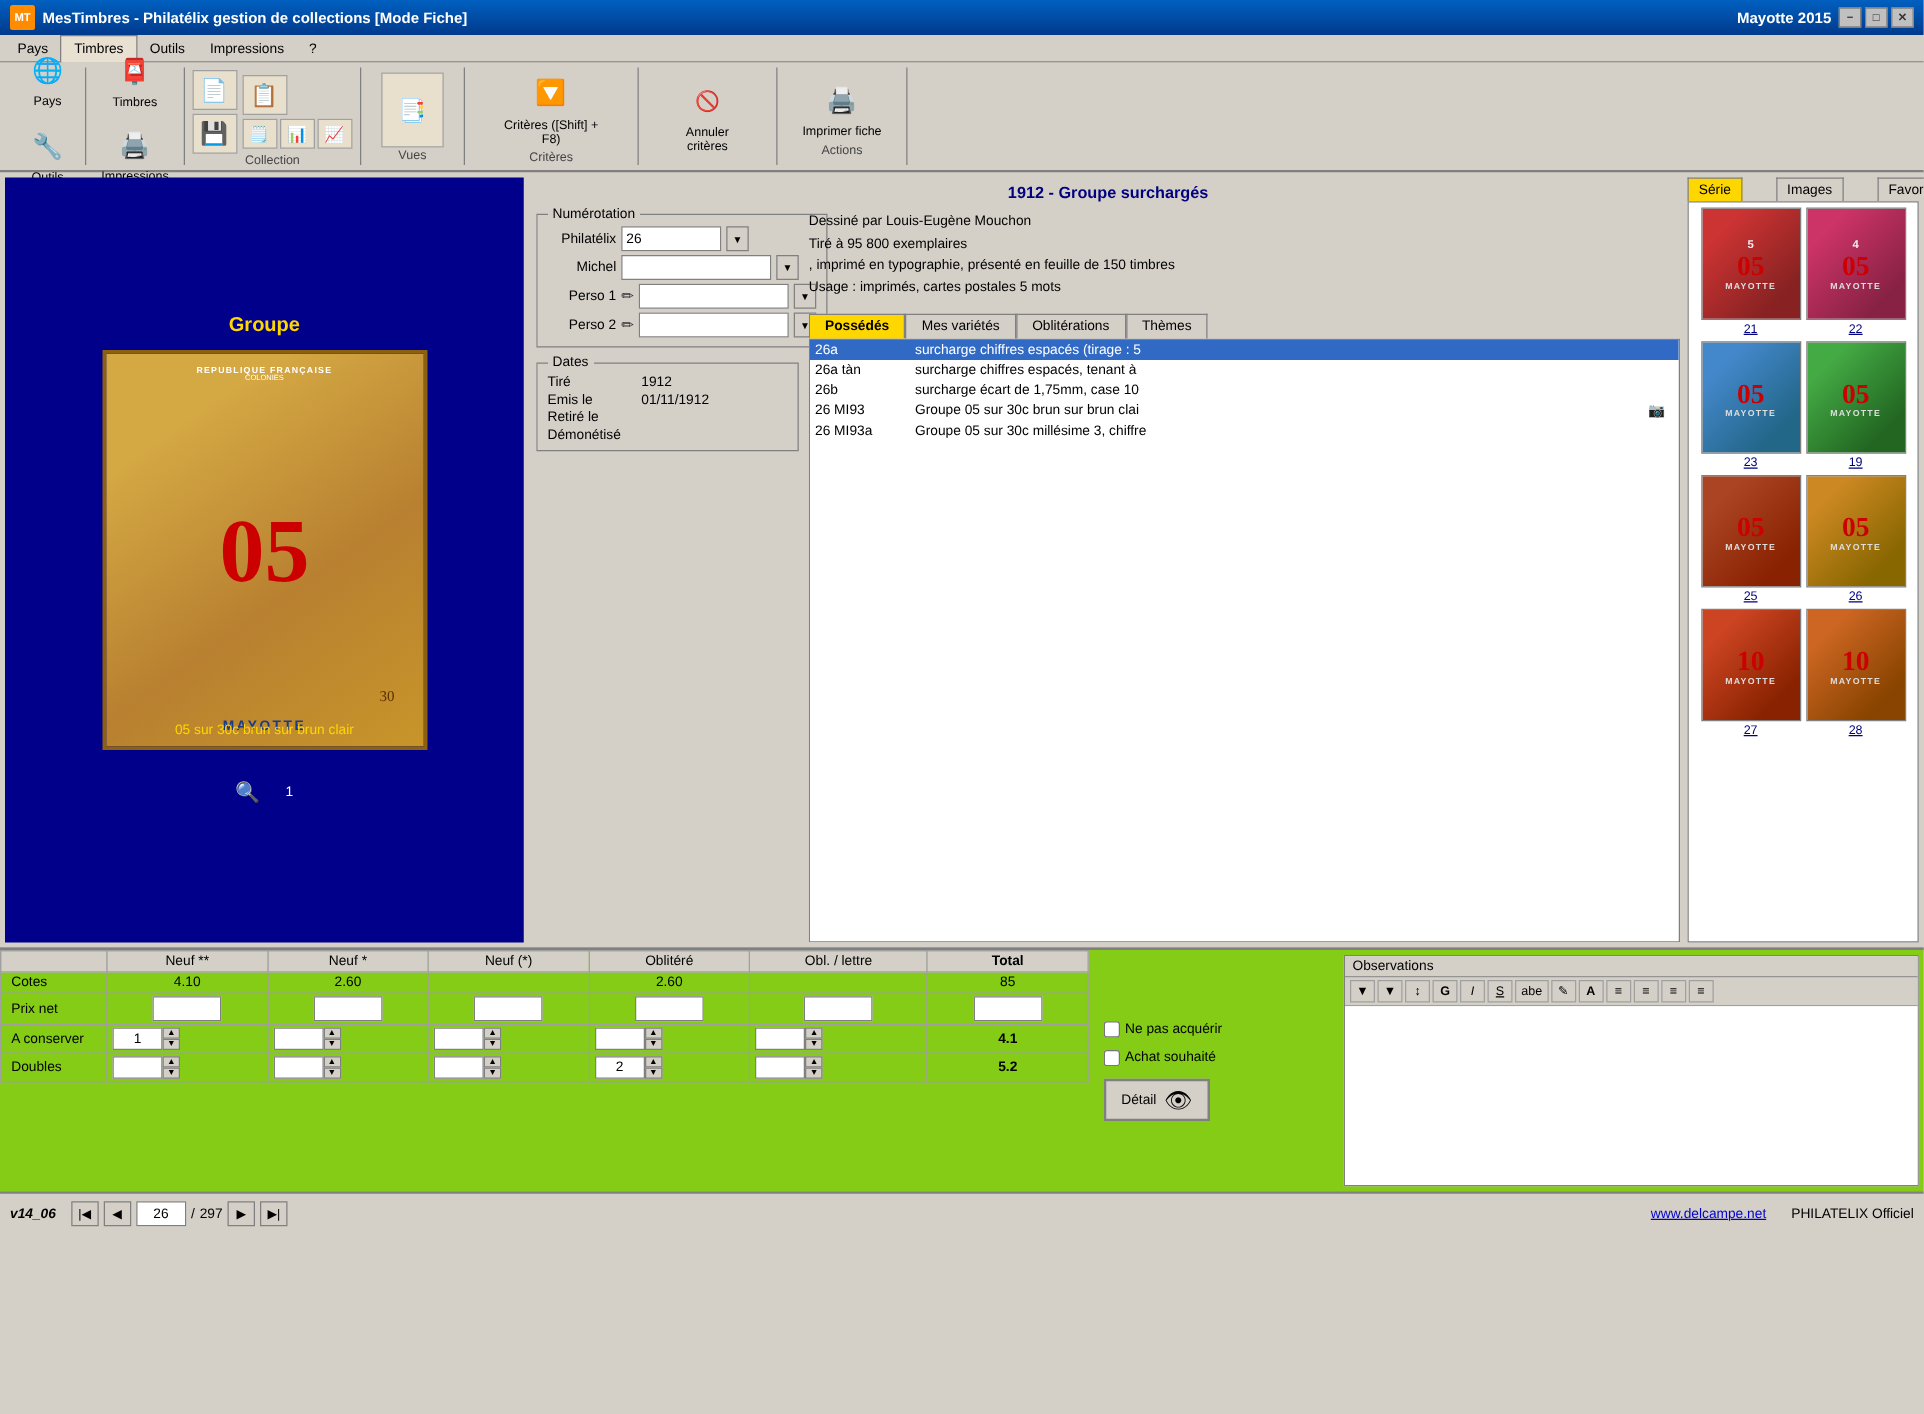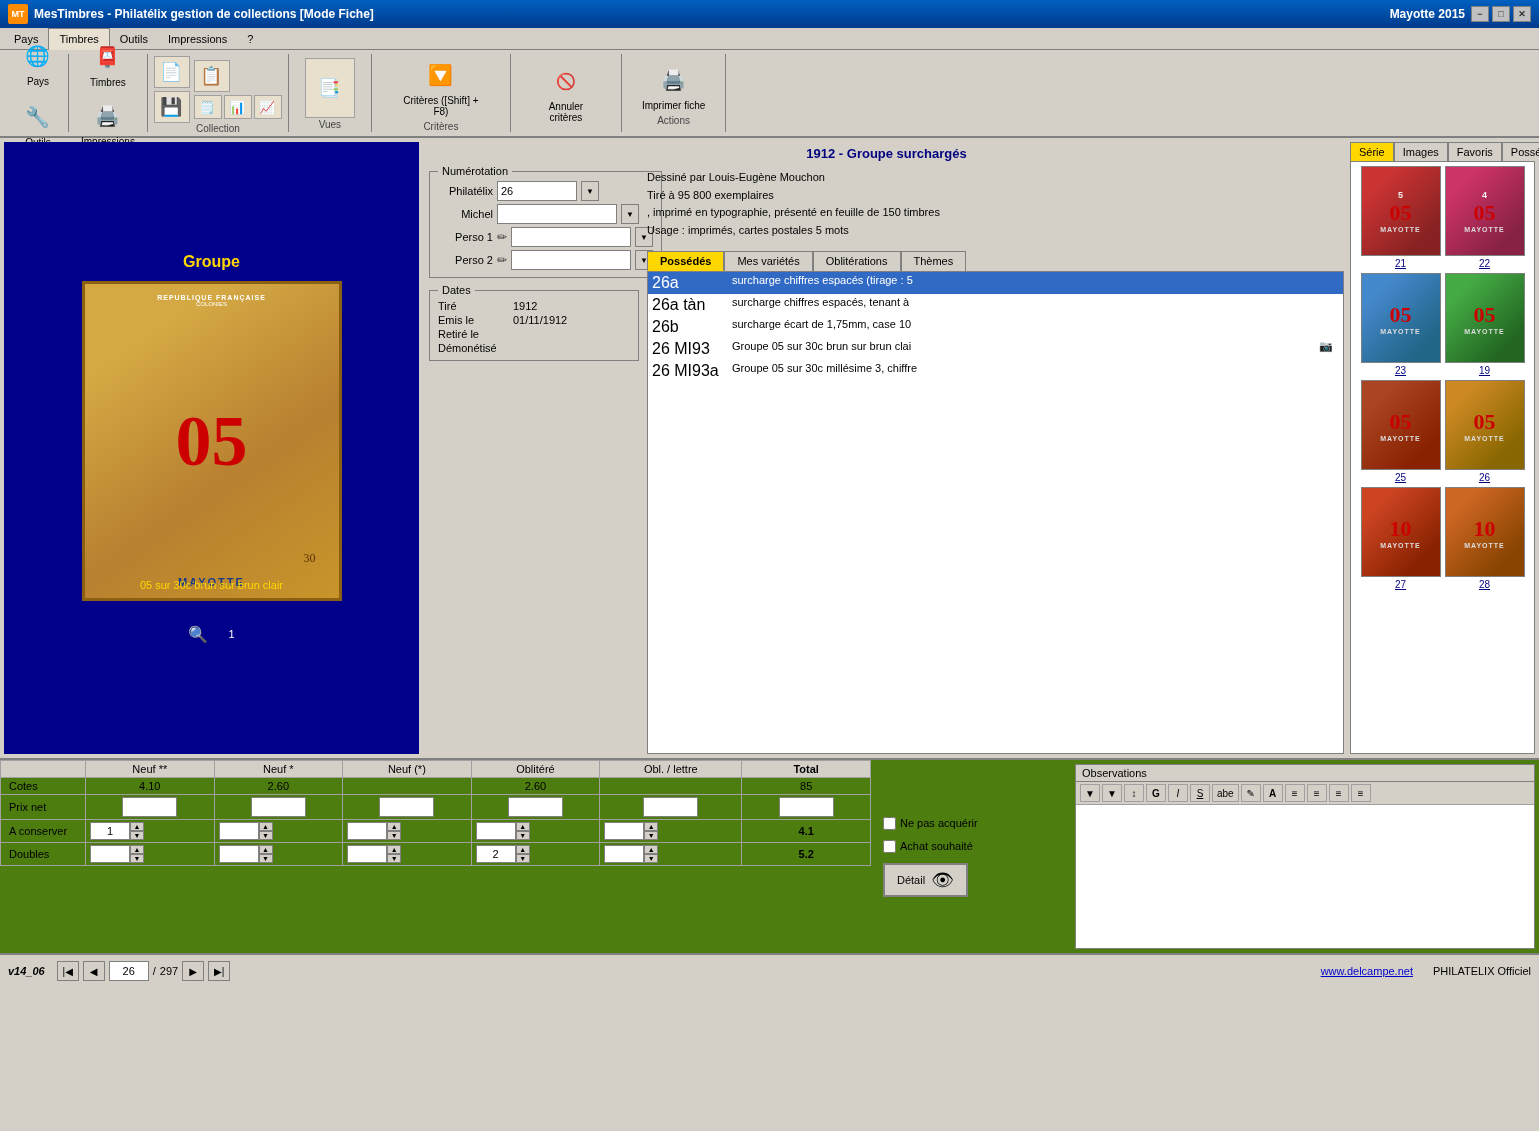--- a/index.html
+++ b/index.html
@@ -45,24 +45,24 @@
     .dates-label { width: 75px; font-size: 11px; }
     .dates-value { font-size: 11px; }
     
     
     .tab-bar { display: flex; gap: 0; margin-top: 4px; }
     .tab { padding: 3px 12px; background: #d4d0c8; border: 1px solid #808080; cursor: pointer; font-size: 11px; border-bottom: none; }
     .tab.active { background: #ffd700; border-bottom: 1px solid #ffd700; font-weight: bold; }
     .tab-content { border: 1px solid #808080; background: white; flex: 1; overflow-y: auto; }
     .var-row { display: flex; padding: 2px 4px; cursor: pointer; }
     .var-row.selected { background: #316ac5; color: white; }
-    .var-code { width: 80px; font-size: 16px; }
+    .var-code { width: 80px; font-size: 11px; }
     .var-desc { flex: 1; font-size: 11px; }
     .var-cam { width: 20px; }
-    .thumb-tabs { display: flex; }
+    .thumb-tabs { display: flex; gap: 27px; }
     .thumb-tab { padding: 3px 8px; background: #d4d0c8; border: 1px solid #808080; cursor: pointer; font-size: 11px; border-bottom: none; }
     .thumb-tab.active { background: #ffd700; }
     .thumb-scroll { border: 1px solid #808080; background: white; flex: 1; overflow-y: scroll; padding: 4px; }
     .thumb-row { display: flex; gap: 4px; margin-bottom: 4px; justify-content: center; }
     .thumb-item { display: flex; flex-direction: column; align-items: center; gap: 2px; cursor: pointer; }
     .thumb-img { width: 80px; height: 90px; border: 1px solid #808080; background: #e8e8e8; display: flex; align-items: center; justify-content: center; overflow: hidden; }
     .thumb-num { font-size: 10px; color: #000080; text-decoration: underline; cursor: pointer; }
     .bottom-table { width: 100%; border-collapse: collapse; }
     .bottom-table th { background: #d4d0c8; border: 1px solid #a0a0a0; padding: 2px 8px; font-size: 11px; font-weight: normal; text-align: center; }
     .bottom-table td { border: 1px solid #a0a0a0; padding: 2px 4px; font-size: 11px; text-align: center; }
@@ -427,21 +427,21 @@
         </div>
       </div>
       <span class="thumb-num">28</span>
     </div>
           </div>
         </div>
     </div>
   </div>
 </div>
 
-<div style="display:flex;height:195px;background:#4d7c0f;border-top:2px solid #808080;">
+<div style="display:flex;height:195px;background:#84cc16;border-top:2px solid #808080;">
 
   <div style="flex:1;display:flex;flex-direction:column;">
     <table class="bottom-table" style="width:100%;">
       <thead>
         <tr>
           <th style="width:85px;"></th>
           <th>Neuf **</th>
           <th>Neuf *</th>
           <th>Neuf (*)</th>
           <th>Oblitéré</th>

